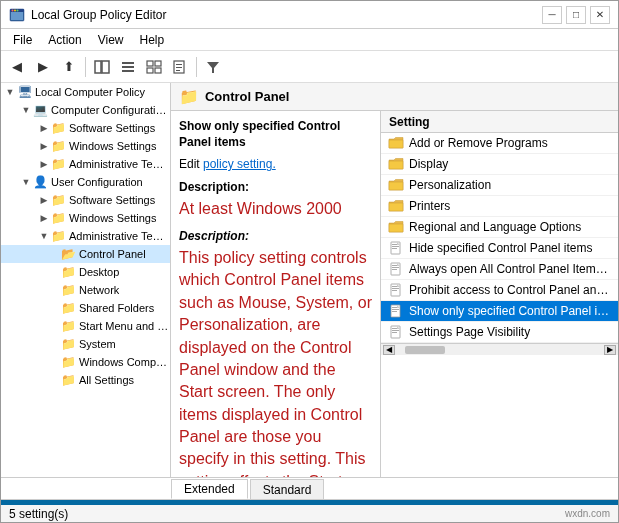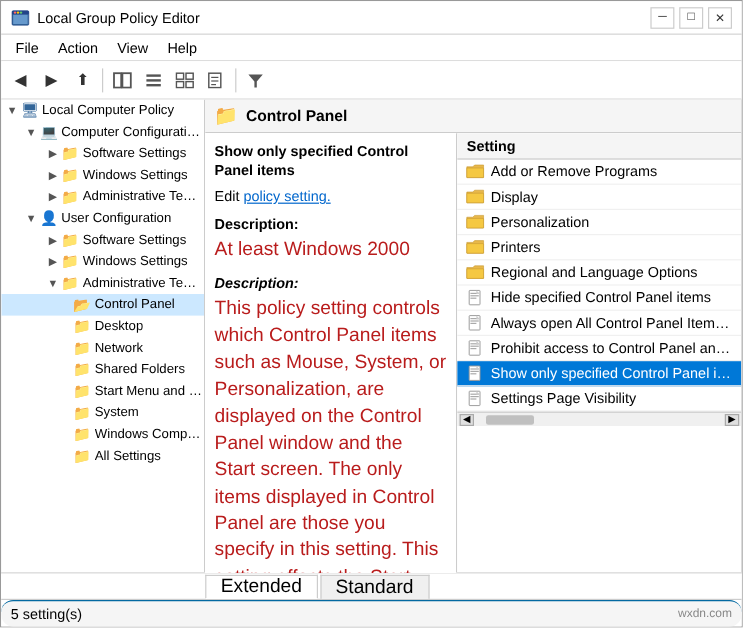--- a/index.html
+++ b/index.html
@@ -283,42 +283,41 @@
       padding-left: 170px;
       background: #fff;
       border-bottom: 1px solid #ccc;
     }
     .tab {
       height: 20px;
       padding: 0 12px;
       border: 1px solid #ccc;
       border-bottom: none;
       cursor: pointer;
-      font-size: 16px;
+      font-size: 12px;
       display: flex;
       align-items: center;
       background: #f0f0f0;
       margin-right: 2px;
     }
     .tab.active {
       background: #fff;
       border-bottom: 1px solid #fff;
       z-index: 1;
       position: relative;
     }
 
     .status-bar {
       height: 22px;
       background: #f5f5f5;
-      border-top: 1px solid #0369a1;
+      border-top: 5px solid #0369a1;
       display: flex;
       align-items: center;
       padding: 0 8px;
       font-size: 12px;
-      border-radius: 10px;
     }
 
     .scrollbar-h {
       height: 12px;
       background: #f0f0f0;
       border-top: 1px solid #ccc;
       display: flex;
       align-items: center;
       padding: 0 2px;
     }

